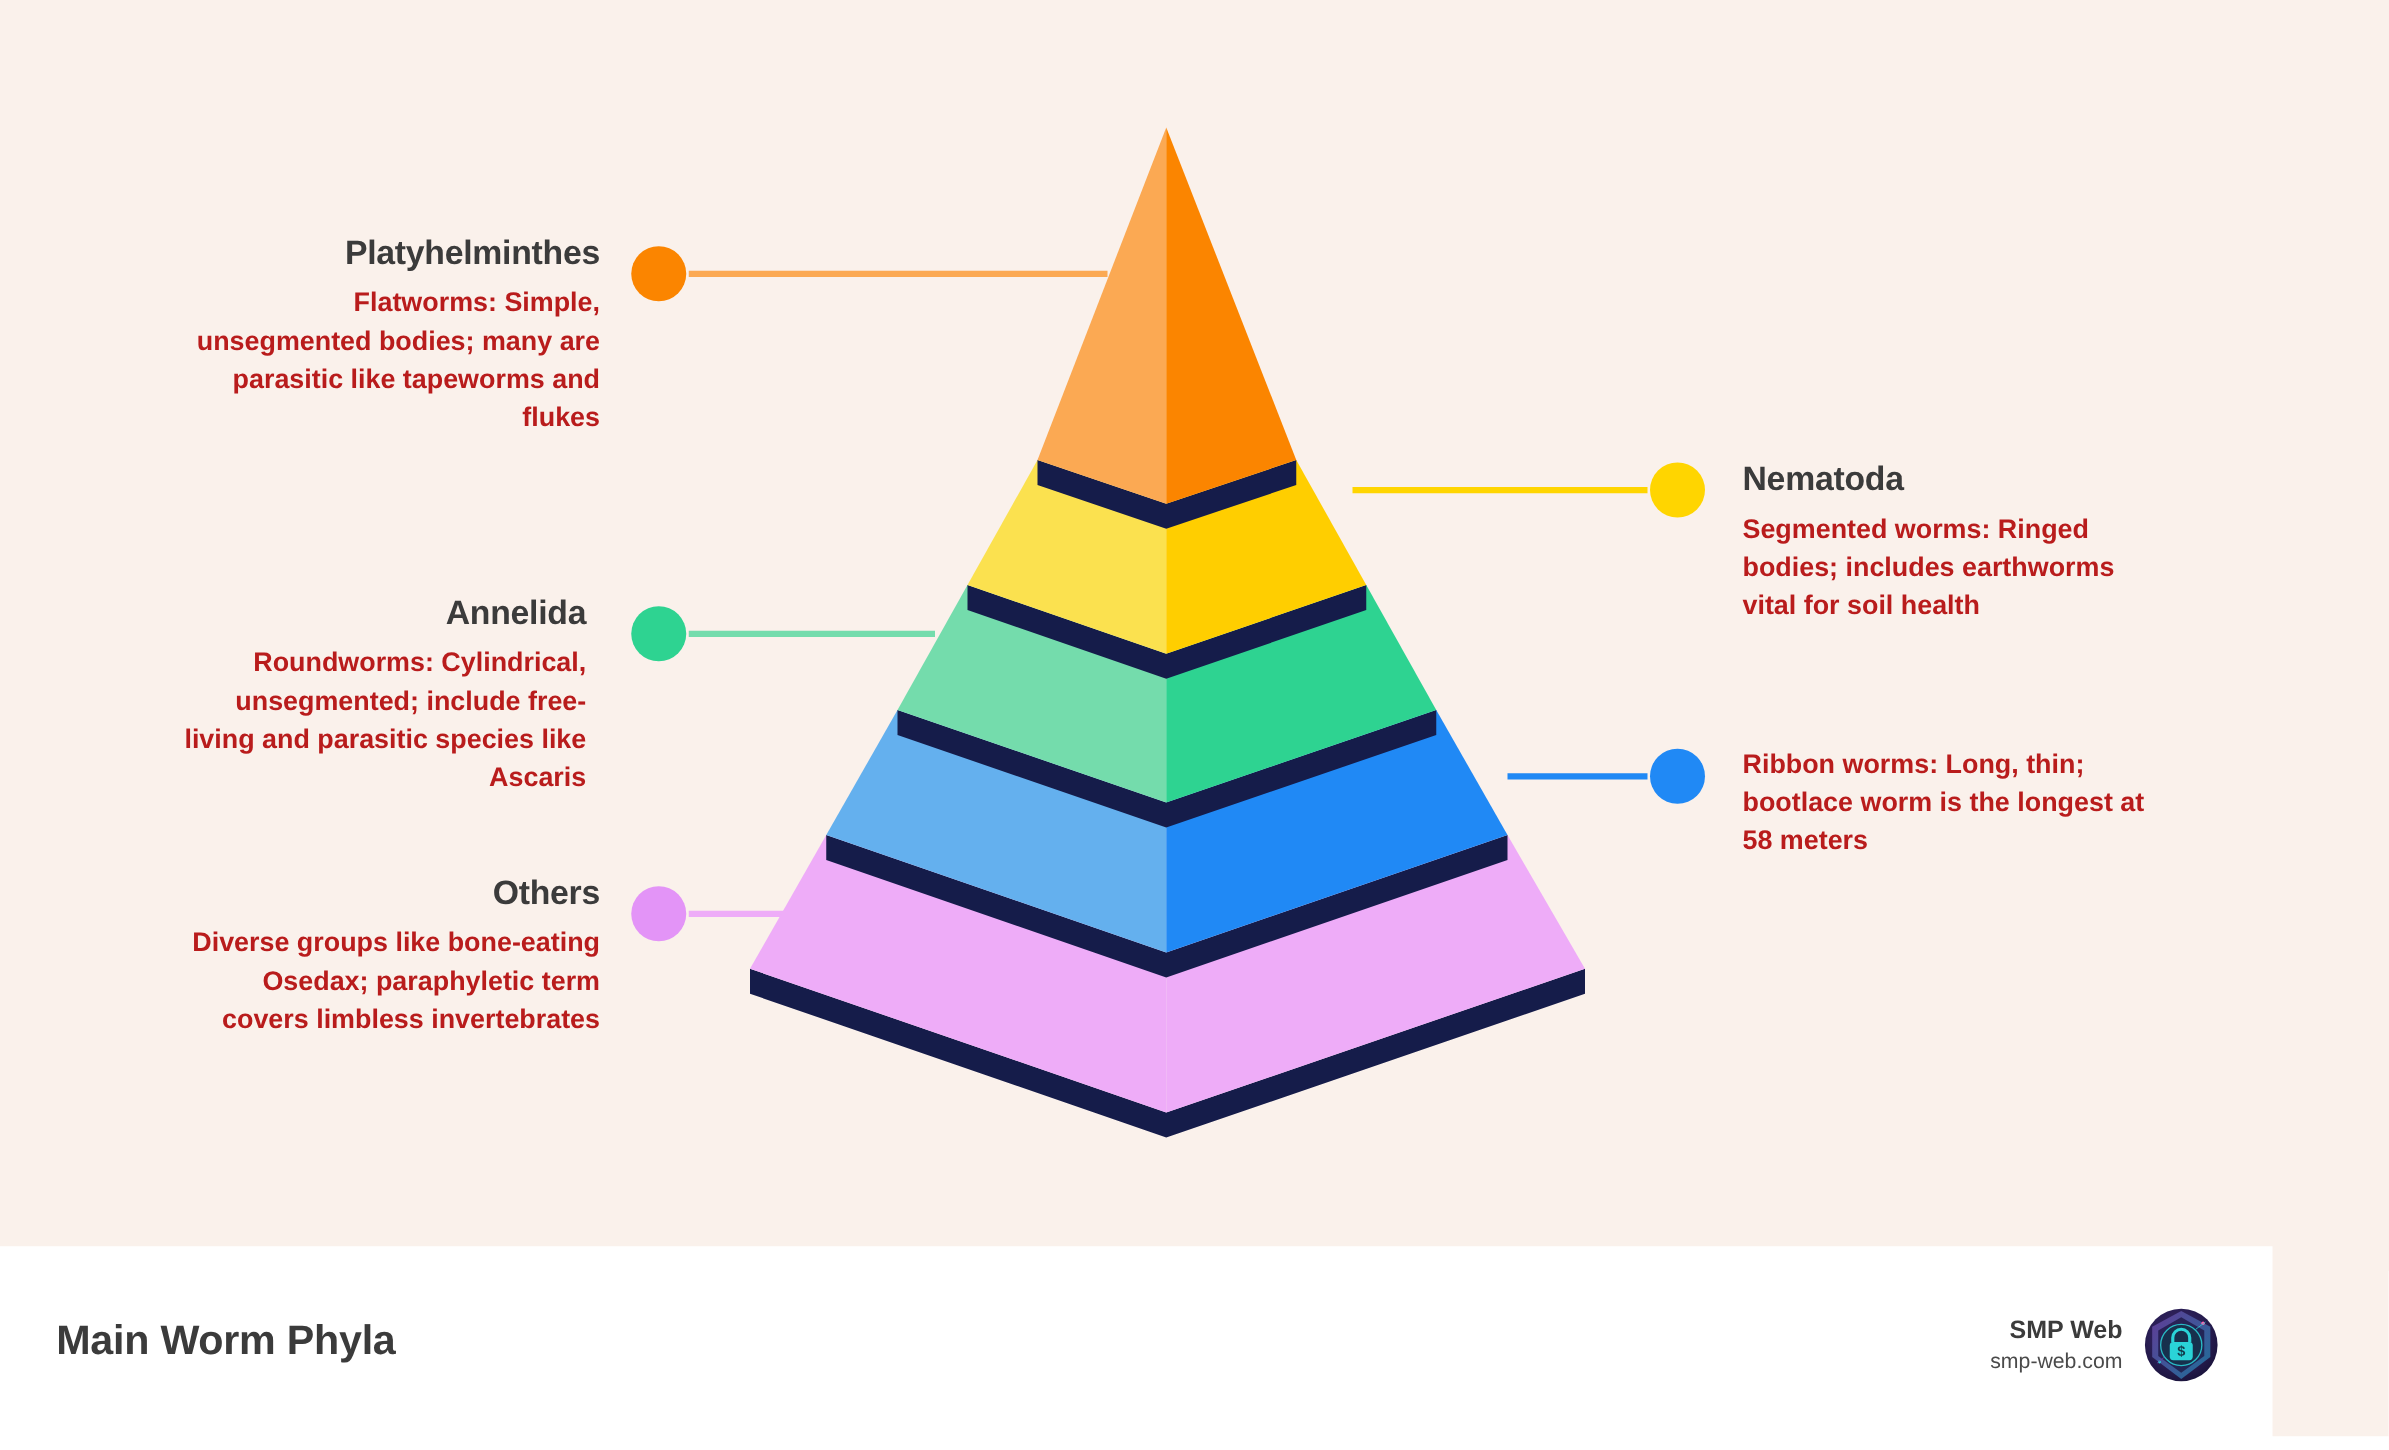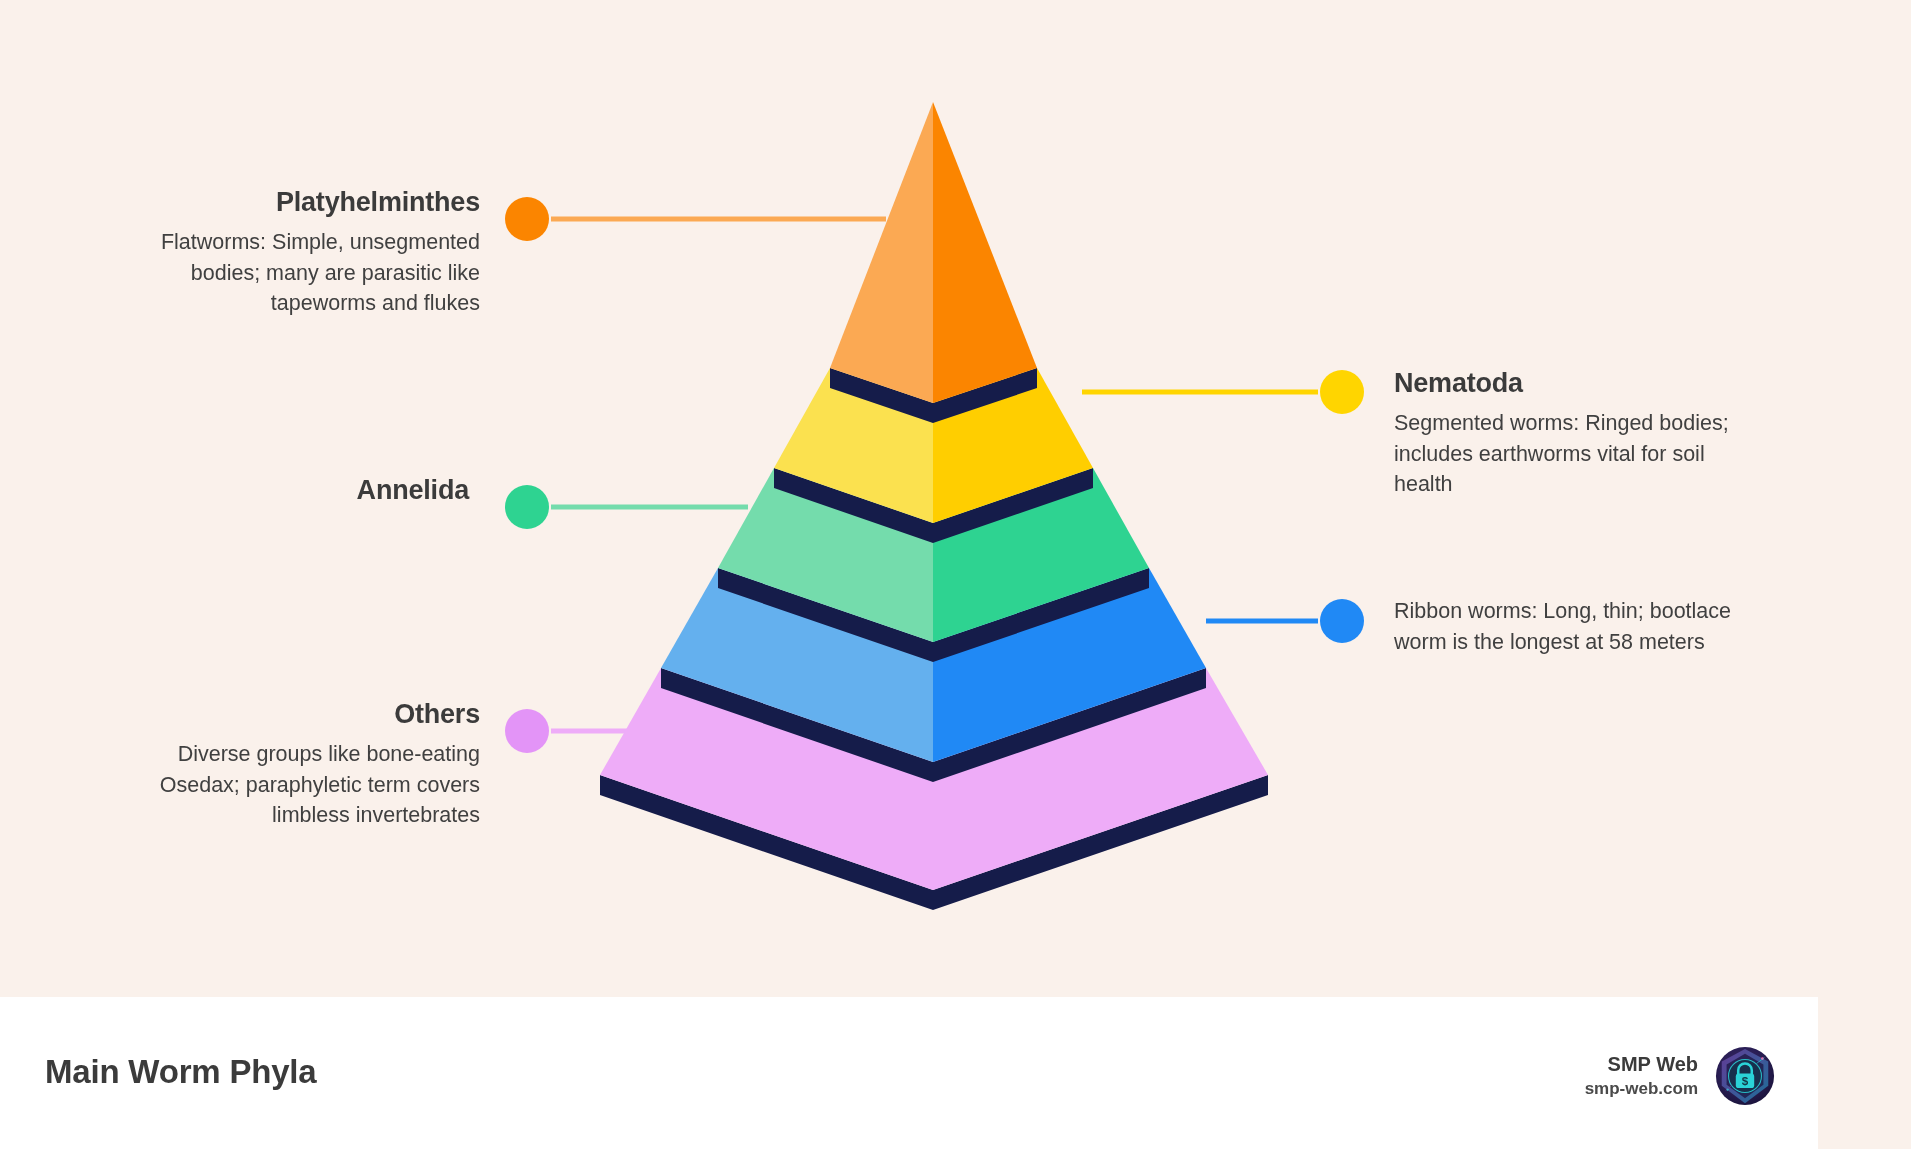--- a/index.html
+++ b/index.html
@@ -55,22 +55,22 @@
     font-size: 27px;
     font-weight: bold;
     color: #3b3b3b;
     letter-spacing: -0.2px;
     line-height: 1.2;
     margin: 0 0 9px 0;
     white-space: nowrap;
   }
   .label-desc {
     font-size: 21.5px;
-    font-weight: normal;
-    color: #404040;
+    font-weight: bold;
+    color: #b91c1c;
     line-height: 1.42;
     margin: 0;
   }
 
   
   #footer {
     position: absolute;
     left: 0;
     top: 997px;
     width: 1818px;
@@ -101,21 +101,21 @@
     line-height: 1.35;
   }
   #brand-name {
     font-size: 20px;
     font-weight: bold;
     color: #3b3b3b;
     white-space: nowrap;
   }
   #brand-url {
     font-size: 17px;
-    font-weight: bold;
+    font-weight: normal;
     color: #4a4a4a;
     white-space: nowrap;
   }
   #brand-logo {
     width: 62px;
     height: 62px;
     flex: 0 0 62px;
   }
 </style>
 </head>
@@ -160,20 +160,21 @@
       <circle cx="527" cy="731" r="22" fill="#e394f7"></circle>
     </svg>
 
     <div class="label-block label-left" style="left:148px; top:186px; width:332px;">
       <div class="label-title">Platyhelminthes</div>
       <div class="label-desc">Flatworms: Simple, unsegmented bodies; many are parasitic like tapeworms and flukes</div>
     </div>
 
     <div class="label-block label-left" style="left:137px; top:474px; width:332px;">
       <div class="label-title">Annelida</div>
+      <div class="label-desc">Roundworms: Cylindrical, unsegmented; include free-living and parasitic species like Ascaris</div>
     </div>
 
     <div class="label-block label-left" style="left:148px; top:698px; width:332px;">
       <div class="label-title">Others</div>
       <div class="label-desc">Diverse groups like bone-eating Osedax; paraphyletic term covers limbless invertebrates</div>
     </div>
 
     <div class="label-block label-right" style="left:1394px; top:367px; width:340px;">
       <div class="label-title">Nematoda</div>
       <div class="label-desc">Segmented worms: Ringed bodies; includes earthworms vital for soil health</div>

